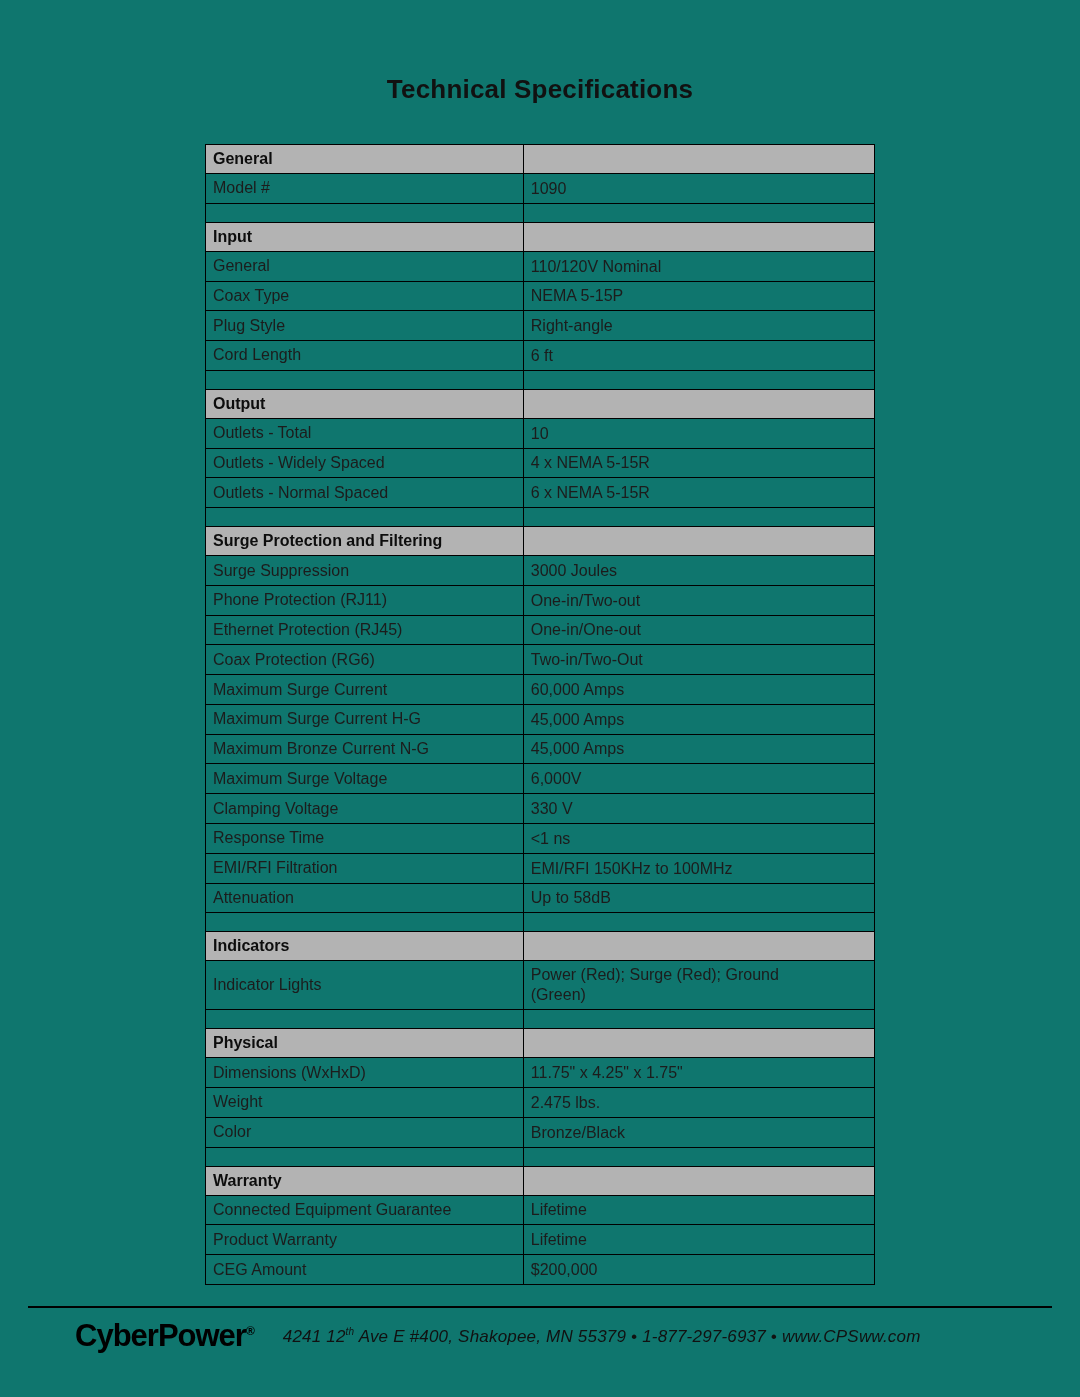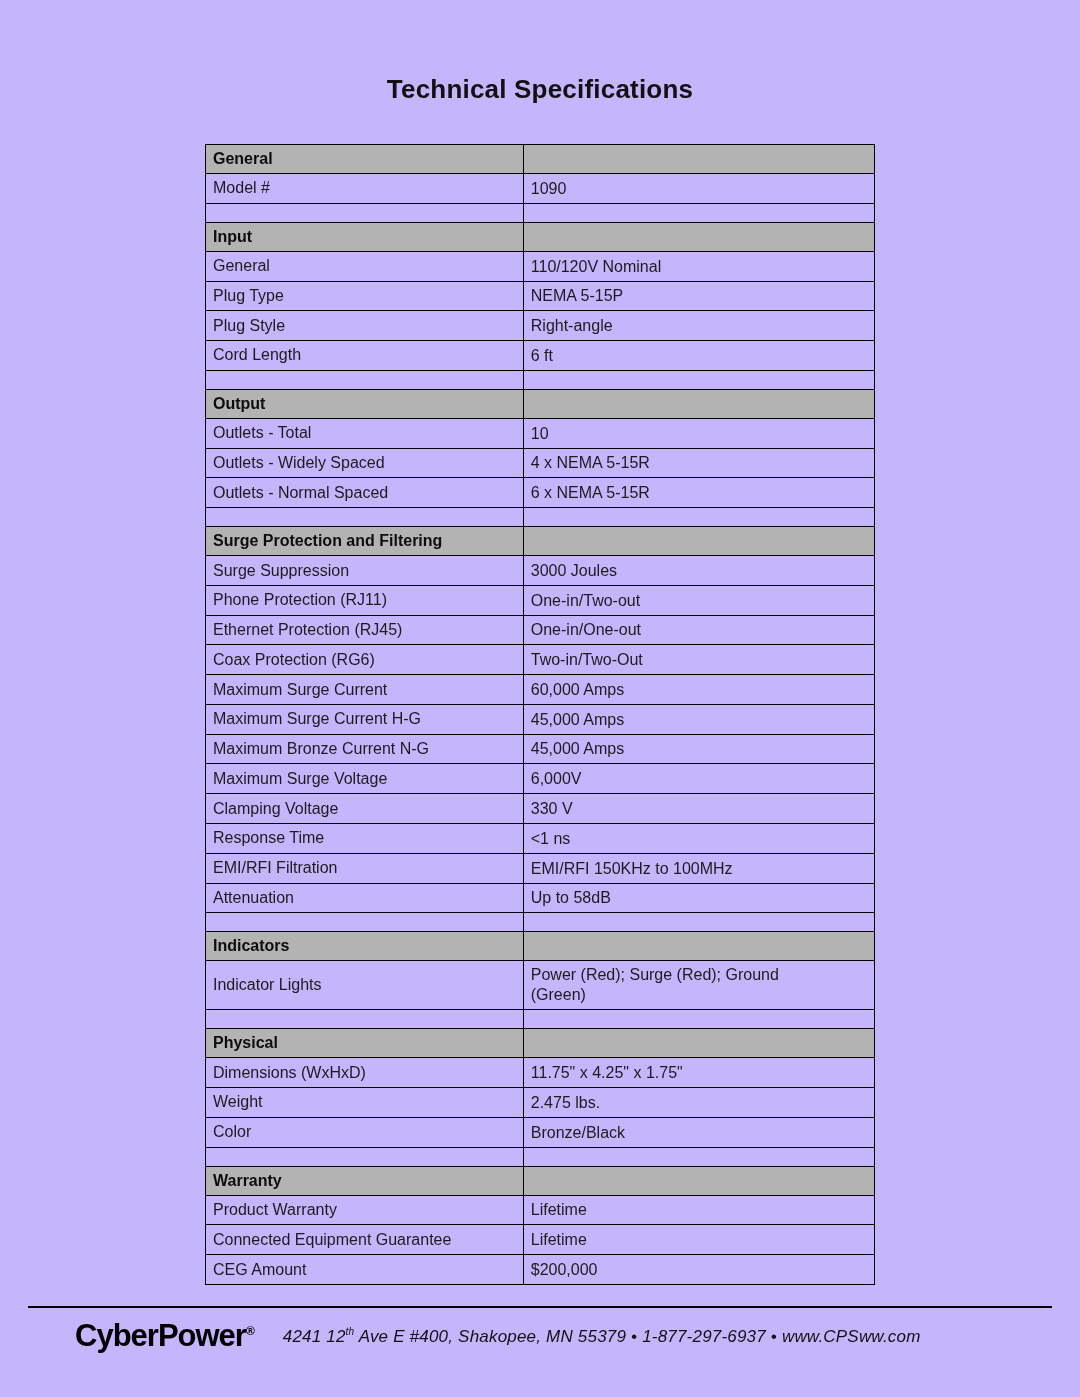--- a/index.html
+++ b/index.html
@@ -1,19 +1,19 @@
 <!DOCTYPE html>
 <html style="--header-bg: #b3b3b3;"><head>
 <meta charset="utf-8">
 <style>
   * { margin:0; padding:0; box-sizing:border-box; }
   html,body { background:#ffffff; }
   .page {
     width:1080px; height:1397px; position:relative; margin:0 auto;
-    background:#c4b5fd; color:#1c1c1c;
+    background:#0f766e; color:#1c1c1c;
     font-family:"Liberation Sans","DejaVu Sans",sans-serif;
     overflow:hidden;
   }
   .title {
     padding-top:74px; text-align:center;
     font-size:26px; font-weight:bold; color:#111;
     letter-spacing:0.2px;
   }
   table.spec {
     width:670px; margin:39px auto 0;
@@ -79,21 +79,21 @@
         </tr>
         <tr class="header">
           <td>Input</td>
           <td></td>
         </tr>
         <tr>
           <td>General</td>
           <td><span class="val">110/120V Nominal</span></td>
         </tr>
         <tr>
-          <td>Plug Type</td>
+          <td>Coax Type</td>
           <td><span class="val">NEMA 5-15P</span></td>
         </tr>
         <tr>
           <td>Plug Style</td>
           <td><span class="val">Right-angle</span></td>
         </tr>
         <tr>
           <td>Cord Length</td>
           <td><span class="val">6 ft</span></td>
         </tr>
@@ -207,25 +207,25 @@
         </tr>
         <tr class="spacer">
           <td></td>
           <td></td>
         </tr>
         <tr class="header">
           <td>Warranty</td>
           <td></td>
         </tr>
         <tr>
+          <td>Connected Equipment Guarantee</td>
+          <td><span class="val">Lifetime</span></td>
+        </tr>
+        <tr>
           <td>Product Warranty</td>
-          <td><span class="val">Lifetime</span></td>
-        </tr>
-        <tr>
-          <td>Connected Equipment Guarantee</td>
           <td><span class="val">Lifetime</span></td>
         </tr>
         <tr>
           <td>CEG Amount</td>
           <td><span class="val">$200,000</span></td>
         </tr>
       </tbody>
   </table>
 
   <div class="footer">

